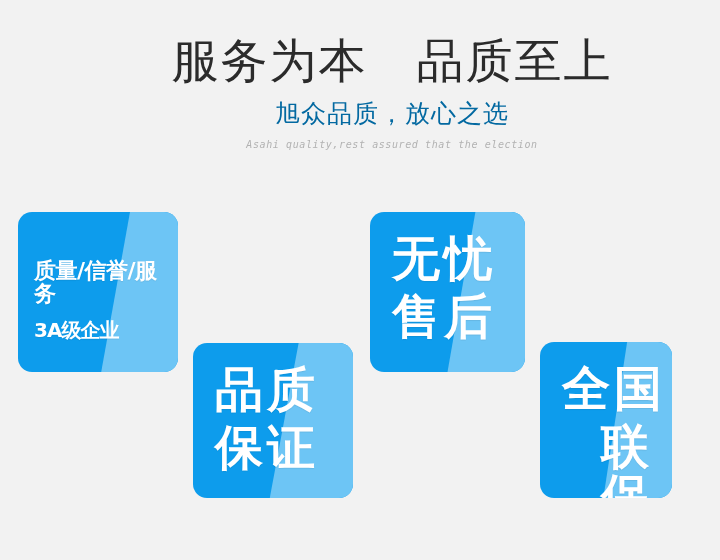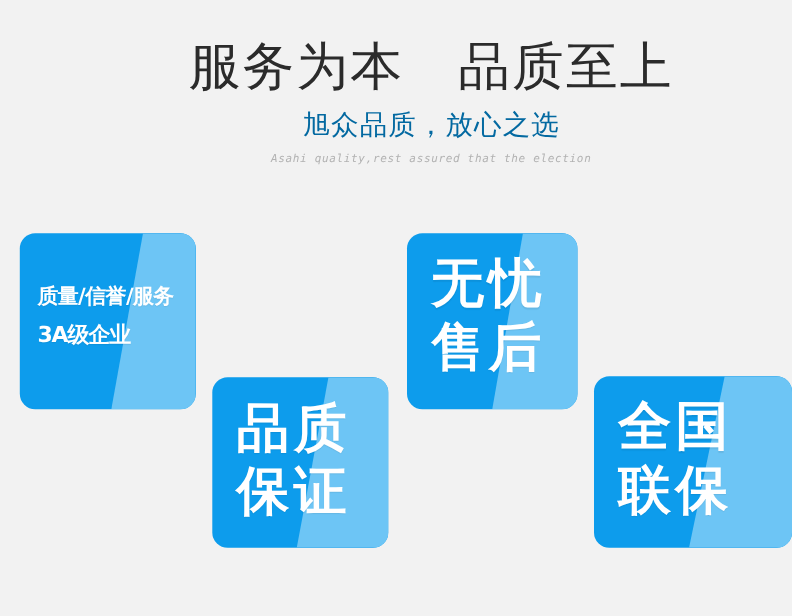--- a/index.html
+++ b/index.html
@@ -108,21 +108,21 @@
   #card-quality-grade .wedge {
     clip-path: polygon(70% 0%, 100% 0%, 100% 100%, 52% 100%);
   }
   #card-quality-grade .card-text {
     left: 16px;
     top: 48px;
     width: 132px;
   }
   #card-quality-grade .line-1 {
     display: block;
-    font-size: 19px;
+    font-size: 22px;
     letter-spacing: -0.5px;
     margin-bottom: 14px;
   }
   #card-quality-grade .line-2 {
     display: block;
     font-size: 20px;
     letter-spacing: -1px;
   }
 
   
@@ -172,39 +172,40 @@
     display: block;
   }
   #card-after-sales .line-2 {
     margin-top: 8px;
   }
 
   
   #card-nationwide-warranty {
     left: 540px;
     top: 342px;
-    width: 180px;
+    width: 132px;
     height: 156px;
   }
   #card-nationwide-warranty .wedge {
     clip-path: polygon(66% 0%, 100% 0%, 100% 100%, 48% 100%);
   }
   #card-nationwide-warranty .card-text {
     left: 22px;
     top: 22px;
     width: 128px;
     font-size: 48px;
     letter-spacing: 4px;
   }
   #card-nationwide-warranty .line-1,
   #card-nationwide-warranty .line-2 {
     display: block;
   }
   #card-nationwide-warranty .line-2 {
     margin-top: 8px;
+    margin-left: 39px;
   }
 </style>
 </head>
 <body>
 
 <div id="promo-banner">
 
   <div class="header">
     <h1 class="main-title">服务为本　品质至上</h1>
     <p class="sub-title-cn">旭众品质，放心之选</p>

